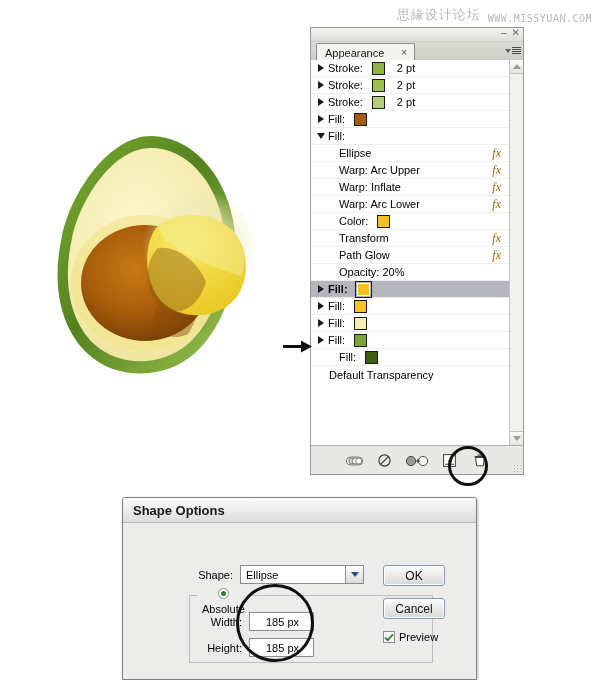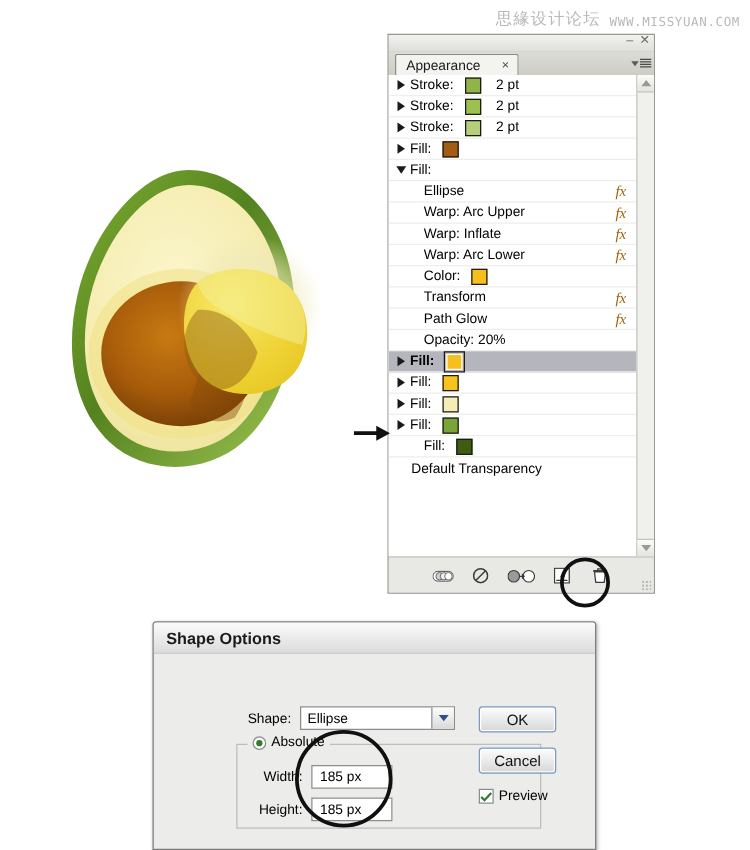--- a/index.html
+++ b/index.html
@@ -369,38 +369,39 @@
   .group-legend {
     position: absolute;
     left: 8px;
     top: -8px;
     background: #ececeb;
     padding: 0 4px;
     display: flex;
     align-items: center;
     gap: 4px;
     font-size: 11px;
+    flex-direction: column;
   }
   .radio {
     width: 11px; height: 11px;
     border-radius: 50%;
     background: #ffffff;
     border: 1px solid #8c8c8c;
     display: flex; align-items: center; justify-content: center;
     box-sizing: border-box;
   }
   .radio i { width: 5px; height: 5px; border-radius: 50%; background: #2d7d2d; }
 
   .textbox {
     width: 65px; height: 19px;
     background: #ffffff;
     border: 1px solid #8c8c8c;
     box-sizing: border-box;
     display: flex; align-items: center;
-    padding-left: 6px;
+    padding-left: 16px;
     font-size: 11px;
   }
 
   .btn {
     position: absolute;
     width: 62px;
     height: 21px;
     background: linear-gradient(#fdfdfd, #d7d7d7);
     border: 1px solid #7a9ac4;
     border-radius: 3px;

